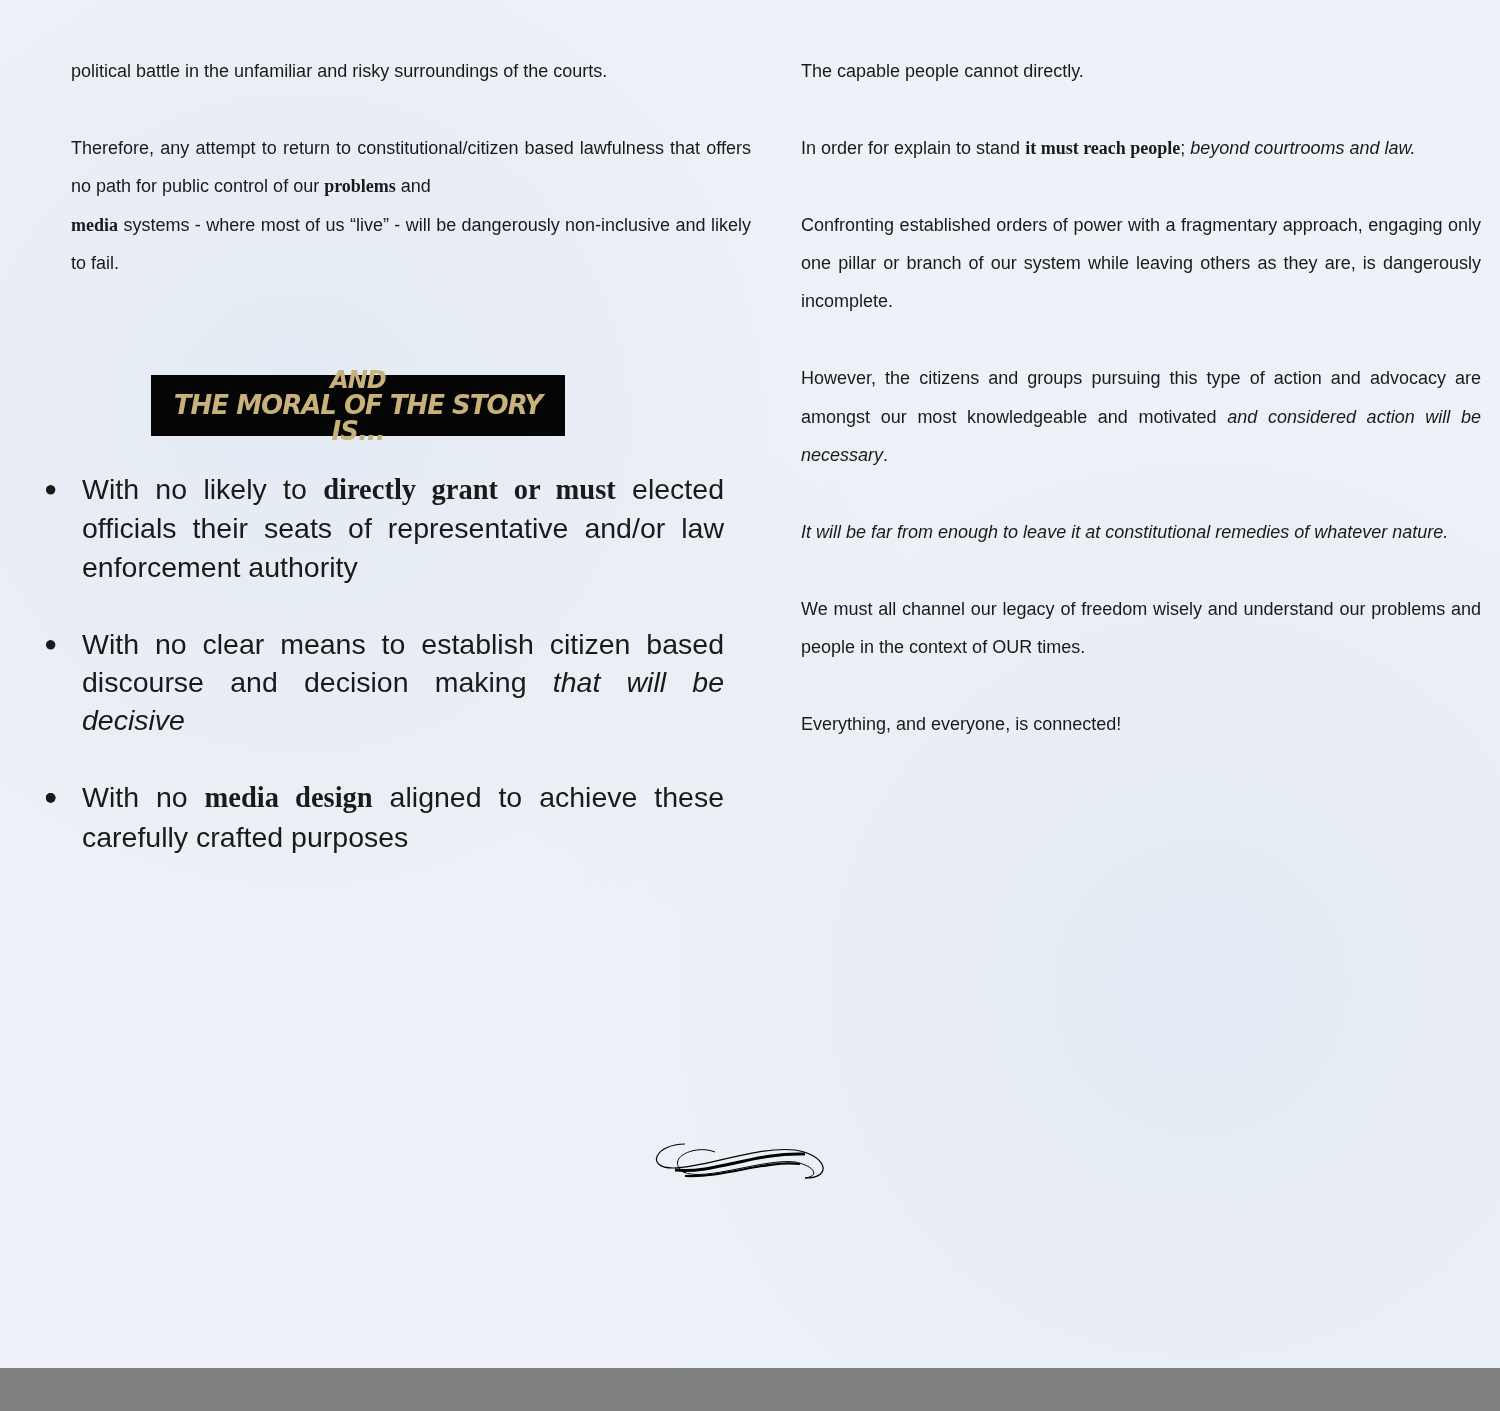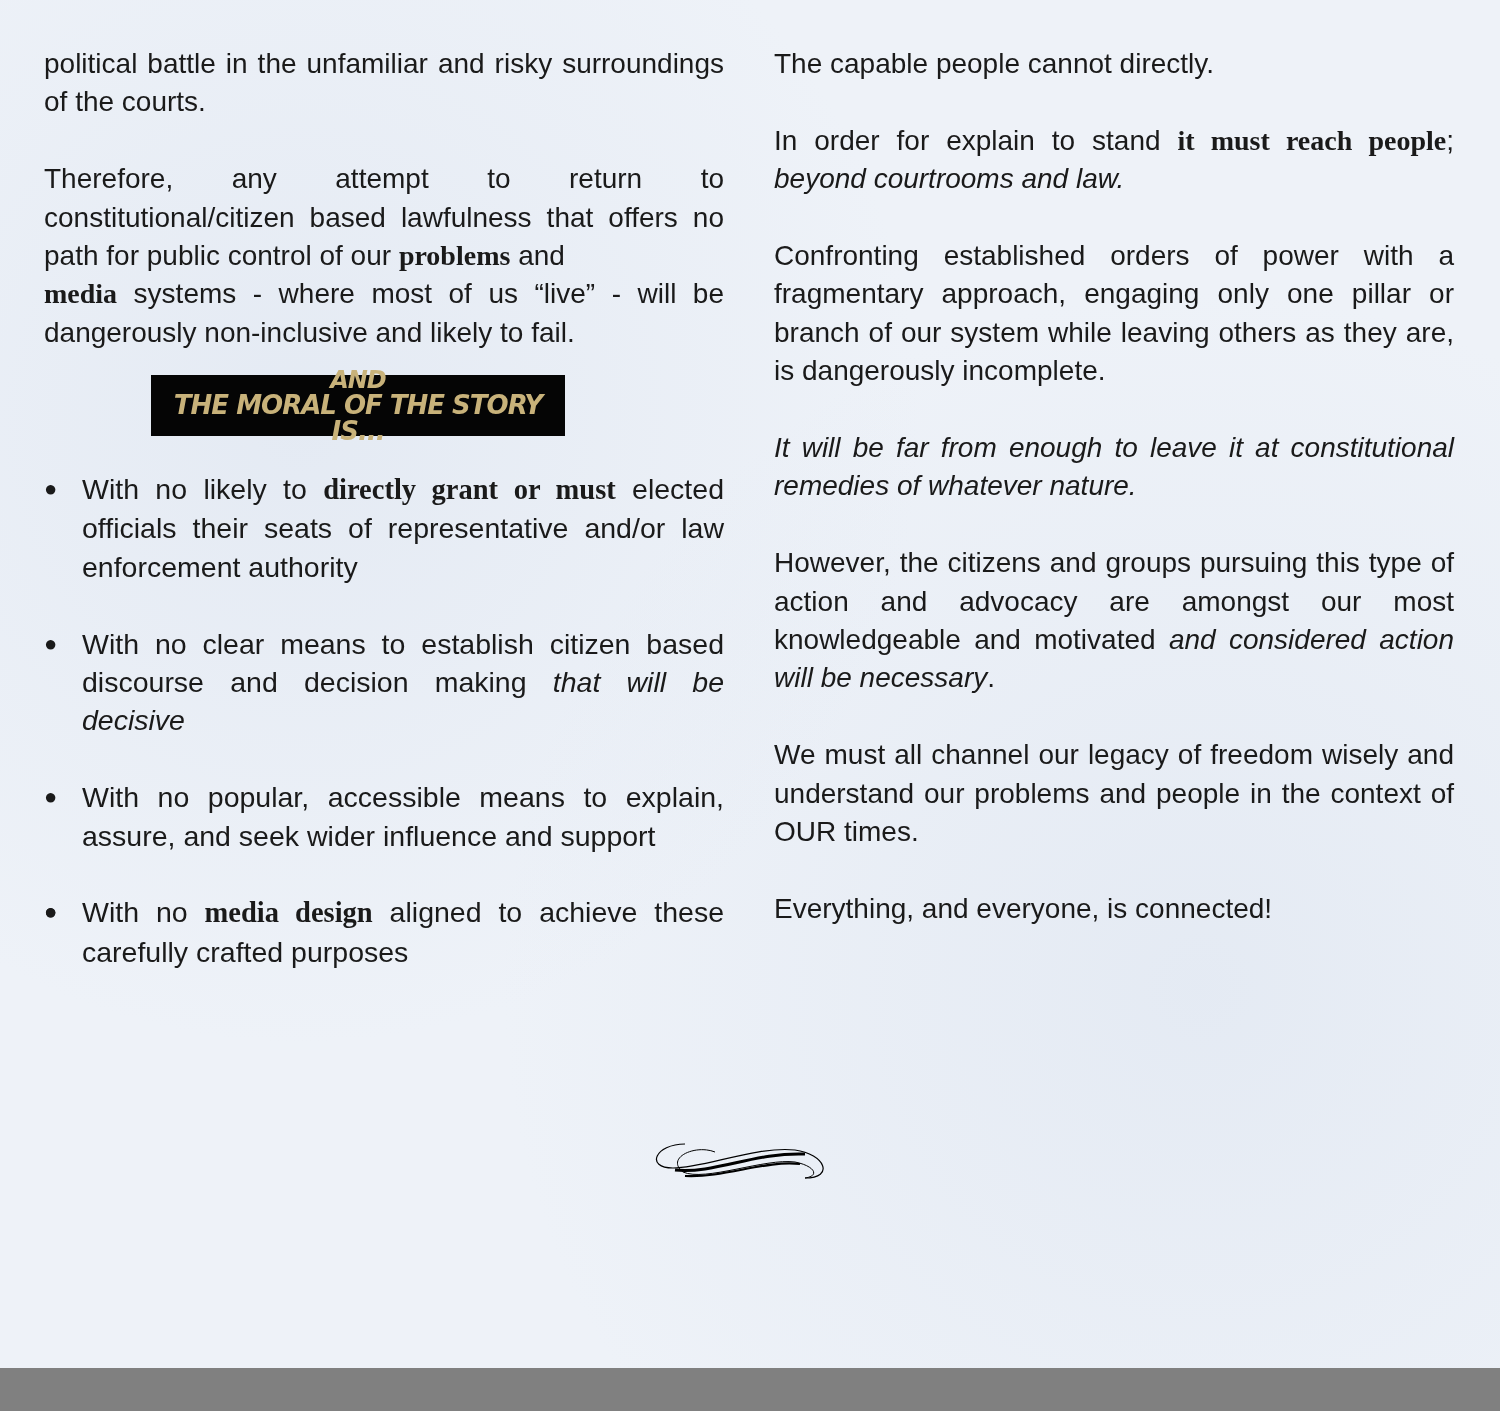--- a/index.html
+++ b/index.html
@@ -6,22 +6,22 @@
   body {
     width: 1500px; height: 1411px; position: relative; overflow: hidden;
     background: #eef2f8;
     background-image:
       radial-gradient(circle at 20% 30%, rgba(210,220,235,0.35) 0, transparent 40%),
       radial-gradient(circle at 80% 70%, rgba(210,220,235,0.35) 0, transparent 45%);
     font-family: "Liberation Sans", "DejaVu Sans", sans-serif;
     color: #1a1a1a;
   }
   .col {
-    position: absolute; top: 45px; width: 680px;
-    font-size: 28px; line-height: 38.4px;
+    position: absolute; top: 52px; width: 680px;
+    font-size: 18px; line-height: 38.4px; margin-left: 27px;
   }
   .col.left { left: 44px; }
   .col.right { left: 774px; width: 680px; }
   p { margin: 0 0 38.4px 0; text-align: justify; text-align-last: left; }
   b { font-weight: bold; font-family: Liberation Serif, serif; }
   i { font-style: italic; }
   .banner-wrap { position: absolute; left: 151px; top: 375px; width: 414px; height: 61px; }
   .banner {
     width: 100%; height: 100%; background: #050505; color: #c8b27a;
     font-family: "DejaVu Sans", sans-serif; font-weight: bold; font-style: italic;
@@ -49,31 +49,31 @@
 <div class="banner-wrap">
   <div class="banner">
     <div class="l1">AND</div>
     <div class="l2">THE MORAL OF THE STORY IS...</div>
   </div>
 </div>
 
 <ul class="bullets">
   <li><span class="dot">●</span><span>With no likely to </span><b>directly grant or must</b><span> elected officials their seats of representative and/or law enforcement authority</span></li>
   <li><span class="dot">●</span><span>With no clear means to establish citizen based discourse and decision making </span><i>that will be decisive</i></li>
-  <li><span class="dot">●</span><span>With no popular, accessible means to explain, assure, and seek wider influence and support</span></li>
+  <li><span class="dot">●</span></li>
   <li><span class="dot">●</span></li>
   <li><span class="dot">●</span><span>With no </span><b>media design</b><span> aligned to achieve these carefully crafted purposes</span></li>
 </ul>
 
 <div class="col right">
   <p>The capable people cannot directly.</p>
   <p><span>In order for explain to stand </span><b>it must reach people</b><span>; </span><i>beyond courtrooms and law.</i></p>
   <p>Confronting established orders of power with a fragmentary approach, engaging only one pillar or branch of our system while leaving others as they are, is dangerously incomplete.</p>
+  <p><span>However, the citizens and groups pursuing this type of action and advocacy are amongst our most knowledgeable and motivated </span><i>and considered action will be necessary</i><span>.</span></p>
   <p><i>It will be far from enough to leave it at constitutional remedies of whatever nature.</i></p>
-  <p><span>However, the citizens and groups pursuing this type of action and advocacy are amongst our most knowledgeable and motivated </span><i>and considered action will be necessary</i><span>.</span></p>
   <p>We must all channel our legacy of freedom wisely and understand our problems and people in the context of OUR times.</p>
   <p>Everything, and everyone, is connected!</p>
 </div>
 
 <svg class="flourish" viewBox="0 0 185 48">
   <path d="M40 6 C10 6 0 30 28 30 C60 30 110 8 150 12 C180 16 190 40 160 40" fill="none" stroke="#000" stroke-width="1.2"></path>
   <path d="M70 14 C50 6 20 20 38 34 C60 44 120 20 150 24 C170 28 175 38 160 40" fill="none" stroke="#000" stroke-width="1"></path>
   <path d="M30 32 C70 36 110 14 160 16" fill="none" stroke="#000" stroke-width="3"></path>
   <path d="M40 38 C80 40 120 22 155 26" fill="none" stroke="#000" stroke-width="2.2"></path>
 </svg>

